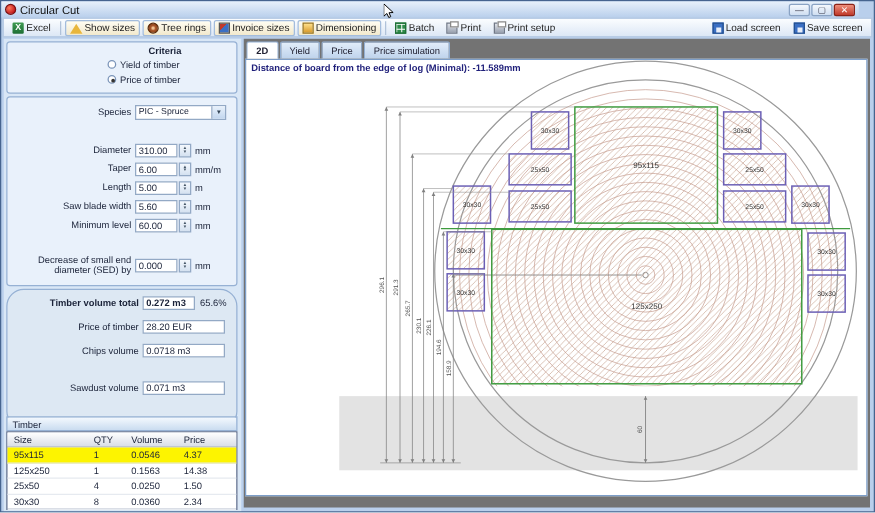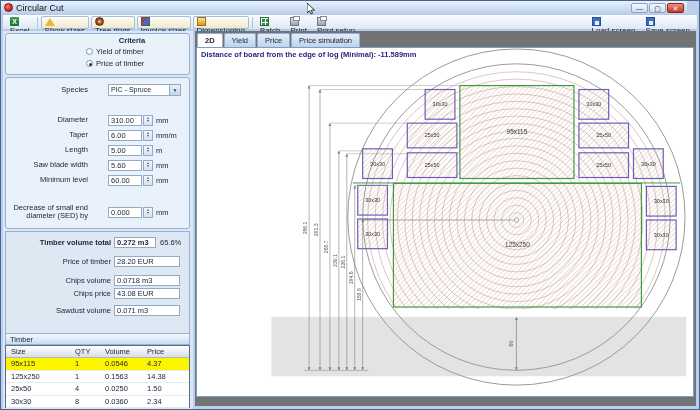--- a/index.html
+++ b/index.html
@@ -16,22 +16,22 @@
     border:1px solid #7a1010;margin-right:3px;flex:0 0 auto;}
   .wbtns{margin-left:auto;display:flex;gap:1px;}
   .wbtn{width:17px;height:10px;font-size:7px;line-height:9px;text-align:center;
     border:1px solid #8aa3c4;border-radius:2px;color:#334;
     background:linear-gradient(#f4f8fd,#cfdef1);}
   .wbtn.close{background:linear-gradient(#ef8f7c,#c0392b);color:#fff;border-color:#8c2318;}
   
   .toolbar{position:absolute;left:1px;right:1px;top:13px;height:16px;
     background:linear-gradient(#fbfdff,#dce7f5);border:1px solid #b5c9e2;
     display:flex;align-items:center;padding:0 2px;font-size:8px;color:#222;}
-  .tbtn{display:flex;height:13px;padding:0 3px;margin:0 1px;
-    border:1px solid transparent;border-radius:2px;white-space:nowrap;flex-direction:column;}
+  .tbtn{display:flex;align-items:center;height:13px;padding:0 3px;margin:0 1px;
+    border:1px solid transparent;border-radius:2px;white-space:nowrap;}
   .tbtn.toggled{background:linear-gradient(#fffdf2,#f2e9cd);border-color:#a3bcdc;}
   .tsep{width:1px;height:11px;background:#b0c2d9;margin:0 2px;}
   .tright{margin-left:auto;display:flex;}
   .icon{display:inline-block;width:9px;height:9px;margin-right:2px;flex:0 0 auto;}
   .i-excel{background:linear-gradient(#3f9b52,#1d6e35);border-radius:1px;
     color:#fff;font-size:7px;font-weight:bold;line-height:9px;text-align:center;}
   .i-show-sizes{width:0;height:0;border-left:5px solid transparent;
     border-right:5px solid transparent;border-bottom:8px solid #e8b63c;margin-top:1px;}
   .i-tree-rings{border-radius:50%;background:radial-gradient(circle,#f0c090 15%,#a8562a 40%,#7a3a14 100%);border:1px solid #5a2a0a;}
   .i-invoice-sizes{background:linear-gradient(135deg,#c0392b 40%,#3a6fc4 40%);border:1px solid #555;}
@@ -41,29 +41,29 @@
     background-size:4px 4px;}
   .i-print,.i-print-setup{background:linear-gradient(#dfe3ea,#9aa2b0);border:1px solid #707886;position:relative;}
   .i-print::after,.i-print-setup::after{content:"";position:absolute;left:2px;top:-2px;width:5px;height:3px;background:#fff;border:1px solid #888;}
   .i-floppy{background:#3a6fc4;border:1px solid #24508f;position:relative;}
   .i-floppy::after{content:"";position:absolute;left:2px;bottom:0;width:4px;height:4px;background:#e8eef8;}
   
   .panel{position:absolute;left:2px;top:30px;width:190px;height:378px;background:#d9e7f6;font-size:7.5px;color:#1a2238;}
   .grp{position:absolute;left:2px;width:185px;border:1px solid #96b1d4;border-radius:3px;background:#e9f1fb;}
   .grp1{top:2px;height:42px;}
   .grp2{top:46px;height:152px;}
-  .totals{position:absolute;left:2px;top:200px;width:185px;height:112px;border:1px solid #96b1d4;border-radius:0;background:#dde8f3;}
+  .totals{position:absolute;left:2px;top:200px;width:185px;height:112px;border:1px solid #96b1d4;border-radius:14px;background:#dde8f3;}
   .calc{position:absolute;left:3px;top:3px;width:63px;height:34px;border:1px dashed #8a9ab0;border-radius:2px;
     background:#e9f1fb;display:flex;align-items:center;gap:3px;font-size:7.5px;padding:2px;color:#1a2238;}
   .crit-title{position:absolute;left:70px;top:2px;width:112px;text-align:center;font-weight:bold;}
   .radio-row{position:absolute;left:80px;display:flex;align-items:center;gap:3px;}
   .radio{width:7px;height:7px;border-radius:50%;border:1px solid #7a94b8;background:#fff;position:relative;flex:0 0 auto;}
   .radio.sel::after{content:"";position:absolute;left:1.5px;top:1.5px;width:3px;height:3px;border-radius:50%;background:#333;}
   .frow{position:absolute;left:0;width:185px;display:flex;align-items:center;height:14px;}
-  .flabel{width:102px;text-align:right;padding-right:20px;line-height:1.1;}
+  .flabel{width:102px;text-align:right;padding-right:3px;line-height:1.1;}
   .fbox{width:34px;height:11px;border:1px solid #93a9c5;background:#fff;padding:0 2px;line-height:10px;}
   .spin{width:10px;height:11px;margin-left:1px;border:1px solid #93a9c5;
     background:linear-gradient(#f4f8fd,#d4e1f0);display:flex;flex-direction:column;
     align-items:center;justify-content:center;font-size:3.5px;color:#456;line-height:1;}
   .funit{margin-left:3px;}
   .drop{width:73px;height:12px;border:1px solid #93a9c5;background:#fff;display:flex;}
   .drop .txt{flex:1;padding:1px 2px;white-space:nowrap;overflow:hidden;font-size:7px;}
   .drop .btn{width:11px;background:linear-gradient(#e8f1fb,#c2d6ee);border-left:1px solid #93a9c5;
     text-align:center;font-size:5px;line-height:10px;color:#345;}
   .trow{position:absolute;left:0;width:185px;display:flex;align-items:center;height:14px;}
@@ -221,24 +221,20 @@
           <span class="tbox" style="width: 42px; font-weight: bold;">0.272 m3</span>
           <span class="textra">65.6%</span>
         </div>
         <div class="trow" style="top: 22px;">
           <span class="tlabel">Price of timber</span>
           <span class="tbox" style="width: 66px;">28.20 EUR</span>
         </div>
         <div class="trow" style="top: 41px;">
           <span class="tlabel">Chips volume</span>
           <span class="tbox" style="width: 66px;">0.0718 m3</span>
-        </div>
-        <div class="trow" style="top: 54px;">
-          <span class="tlabel">Chips price</span>
-          <span class="tbox" style="width: 66px;">43.08 EUR</span>
         </div>
         <div class="trow" style="top: 71px;">
           <span class="tlabel">Sawdust volume</span>
           <span class="tbox" style="width: 66px;">0.071 m3</span>
         </div>
         <div class="trow" style="top: 84px; margin-top: 43px;">
           <span class="tlabel">Sawdust price</span>
           <span class="tbox" style="width: 66px;">43.31 EUR</span>
         </div>
       </div>

